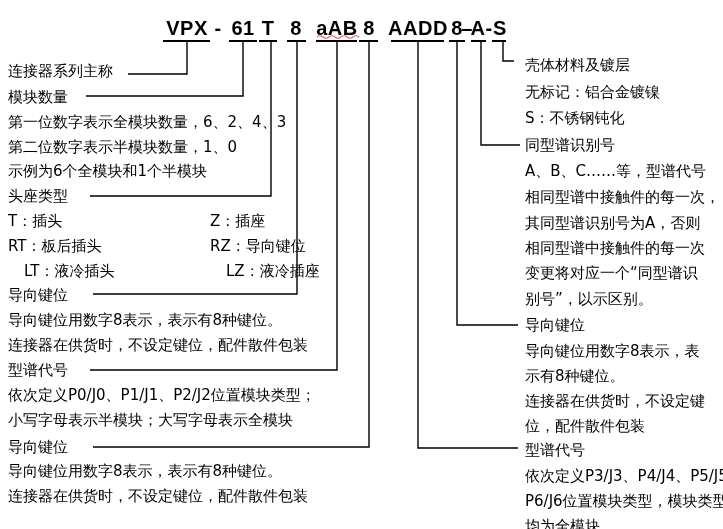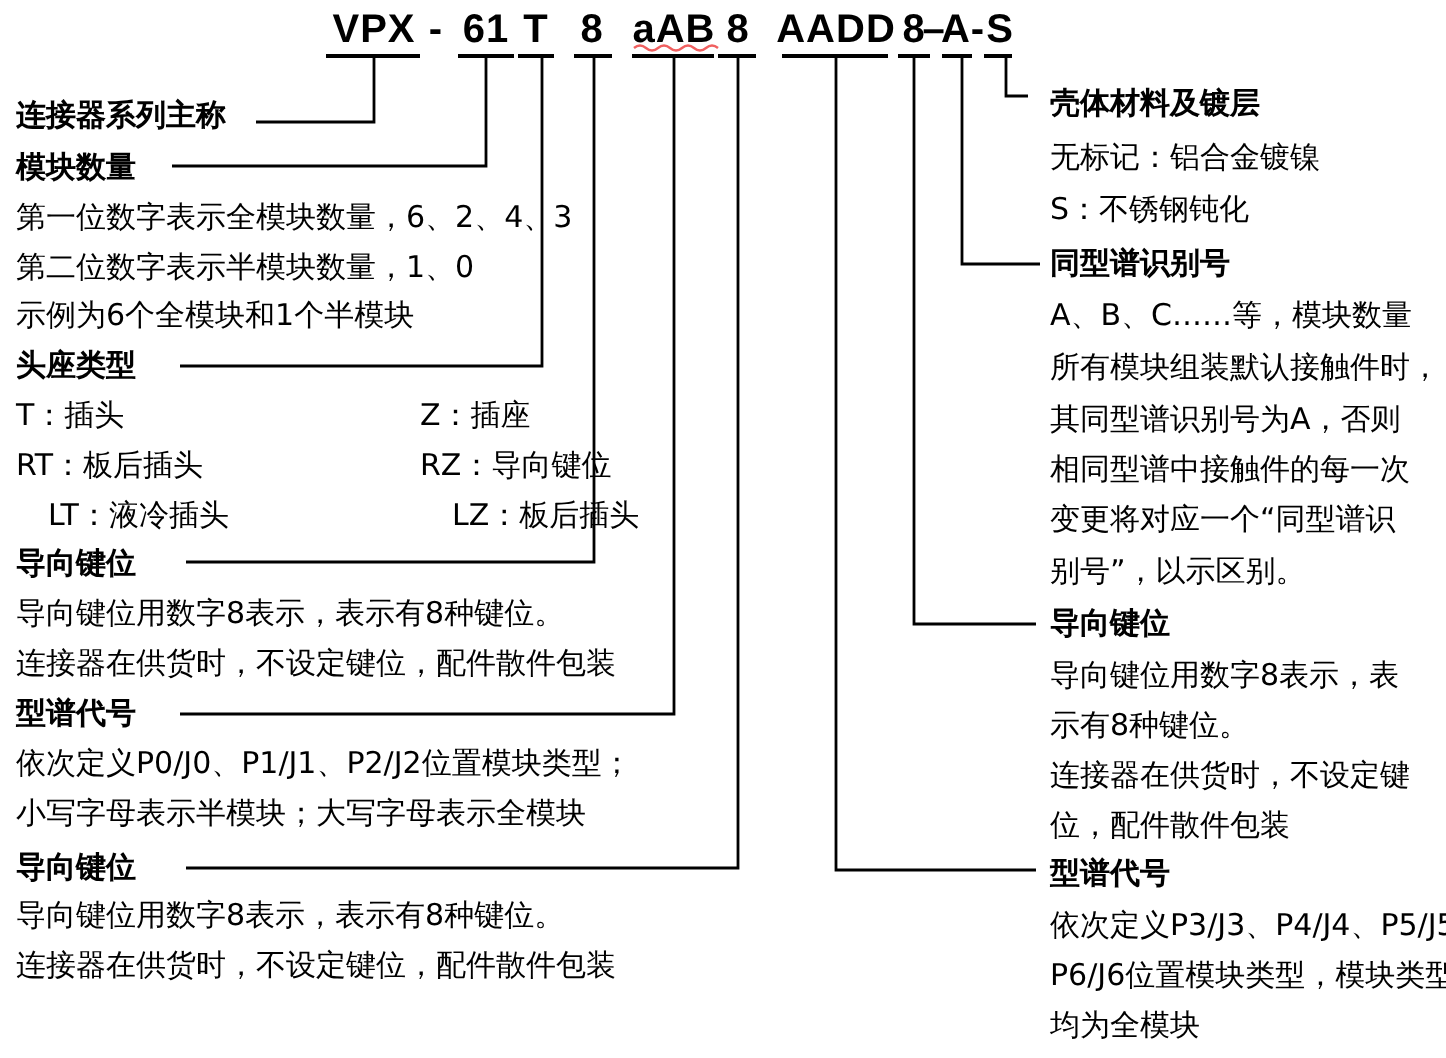--- a/index.html
+++ b/index.html
@@ -1,32 +1,32 @@
 <!DOCTYPE html>
 <html><head>
 <meta charset="utf-8">
 <style>
   html,body{margin:0;padding:0;background:#ffffff;}
   body{
     width:723px;height:529px;position:relative;overflow:hidden;
     font-family:"DejaVu Sans",sans-serif;color:#000;
   }
-  .diagram{position:absolute;inset:0;}
+  .diagram{position:absolute;inset:0;margin-top:13px;}
   svg.lines{position:absolute;left:0;top:0;width:723px;height:529px;}
   .seg{
     position:absolute;top:4px;transform:translateX(-50%);
     font-family:"Liberation Sans","DejaVu Sans",sans-serif;
     font-size:20px;font-weight:bold;white-space:nowrap;letter-spacing:.5px;
   }
   .row{
     position:absolute;font-size:15px;line-height:1;white-space:nowrap;
     transform:translateY(-50%);
     font-family:"DejaVu Sans",sans-serif;
   }
-  .row.b{font-weight:bold;}
+  .row.b{font-weight:normal;}
   .col2{position:absolute;left:202px;top:0;}
 </style>
 </head>
 <body>
 
 <div class="diagram">
 
   <svg class="lines" viewBox="0 0 723 529" xmlns="http://www.w3.org/2000/svg">
 
     <path d="M163 28H210 M229 28H257 M259 28H277 M287 28H306 M316 28H357 M359 28H378 M391 28H444 M449 28H465 M471 28H486 M492 28H506" stroke="#000" stroke-width="2" fill="none"></path>
@@ -62,39 +62,39 @@
   <div class="row" style="left:8px;top:208px">
     <span>T：插头</span>
     <span class="col2">Z：插座</span>
   </div>
   <div class="row" style="left:8px;top:233px">
     <span>RT：板后插头</span>
     <span class="col2">RZ：导向键位</span>
   </div>
   <div class="row" style="left:24px;top:258px">
     <span>LT：液冷插头</span>
-    <span class="col2">LZ：板后插头</span>
+    <span class="col2">LZ：液冷插座</span>
   </div>
 
   <div class="row b" style="left:8px;top:282px">导向键位</div>
   <div class="row" style="left:8px;top:307px">导向键位用数字8表示，表示有8种键位。</div>
   <div class="row" style="left:8px;top:332px">连接器在供货时，不设定键位，配件散件包装</div>
   <div class="row b" style="left:8px;top:357px">型谱代号</div>
   <div class="row" style="left:8px;top:382px">依次定义P0/J0、P1/J1、P2/J2位置模块类型；</div>
   <div class="row" style="left:8px;top:407px">小写字母表示半模块；大写字母表示全模块</div>
   <div class="row b" style="left:8px;top:434px">导向键位</div>
   <div class="row" style="left:8px;top:458px">导向键位用数字8表示，表示有8种键位。</div>
   <div class="row" style="left:8px;top:483px">连接器在供货时，不设定键位，配件散件包装</div>
 
   <div class="row" style="left:525px;top:79px">无标记：铝合金镀镍</div>
   <div class="row b" style="left:525px;top:52px">壳体材料及镀层</div>
   <div class="row" style="left:525px;top:105px">S：不锈钢钝化</div>
   <div class="row b" style="left:525px;top:132px">同型谱识别号</div>
-  <div class="row" style="left:525px;top:158px">A、B、C……等，模块数量</div>
-  <div class="row" style="left:525px;top:184px">所有模块组装默认接触件时，</div>
+  <div class="row" style="left:525px;top:158px">A、B、C……等，型谱代号</div>
+  <div class="row" style="left:525px;top:184px">相同型谱中接触件的每一次，</div>
   <div class="row" style="left:525px;top:235px">相同型谱中接触件的每一次</div>
   <div class="row" style="left:525px;top:210px">其同型谱识别号为A，否则</div>
   <div class="row" style="left:525px;top:260px">变更将对应一个“同型谱识</div>
   <div class="row" style="left:525px;top:286px">别号”，以示区别。</div>
   <div class="row b" style="left:525px;top:312px">导向键位</div>
   <div class="row" style="left:525px;top:338px">导向键位用数字8表示，表</div>
   <div class="row" style="left:525px;top:363px">示有8种键位。</div>
   <div class="row" style="left:525px;top:388px">连接器在供货时，不设定键</div>
   <div class="row" style="left:525px;top:413px">位，配件散件包装</div>
   <div class="row b" style="left:525px;top:437px">型谱代号</div>

